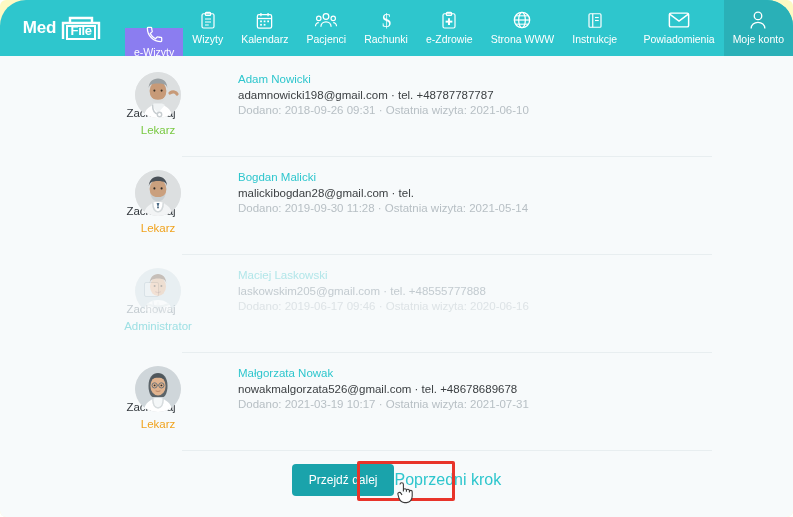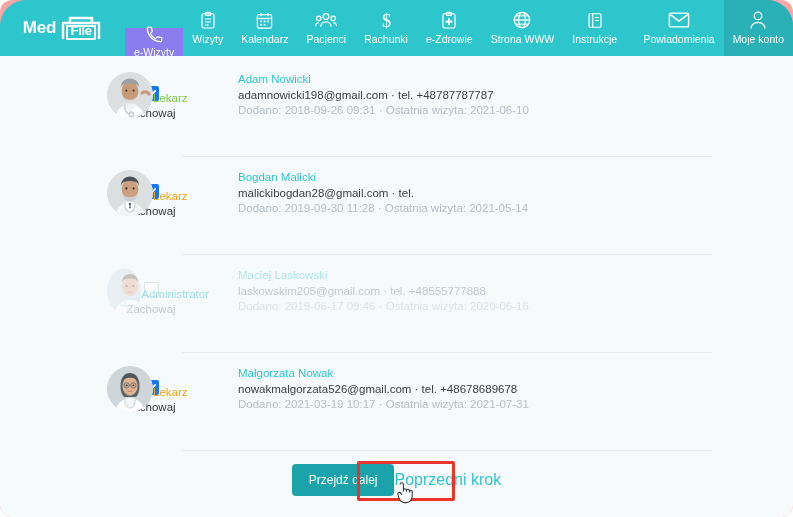--- a/index.html
+++ b/index.html
@@ -13,22 +13,22 @@
     position: relative;
     width: 793px; height: 517px;
     background: #ffffff;
   }
 
   
   .window {
     position: absolute;
     left: 0; top: 0;
     width: 793px; height: 517px;
-    background: #fca5a5;
-    border-radius: 12px;
+    background: #fef9c3;
+    border-radius: 6px;
     overflow: hidden;
   }
 
   
   .header {
     position: relative;
     height: 56px;
     background: #2ec6cd;
     display: flex;
     align-items: stretch;
@@ -142,21 +142,21 @@
   .cb-label {
     margin-top: 6px;
     font-size: 11.5px;
     color: #32373c;
   }
 
   .col-avatar {
     width: 102px;
     flex: 0 0 102px;
     display: flex;
-    flex-direction: row;
+    flex-direction: column;
     align-items: center;
     margin-left: -195px;
   }
   .avatar {
     width: 46px; height: 46px;
     border-radius: 50%;
     overflow: hidden;
     background: #dfe2e3;
     position: relative;
   }

